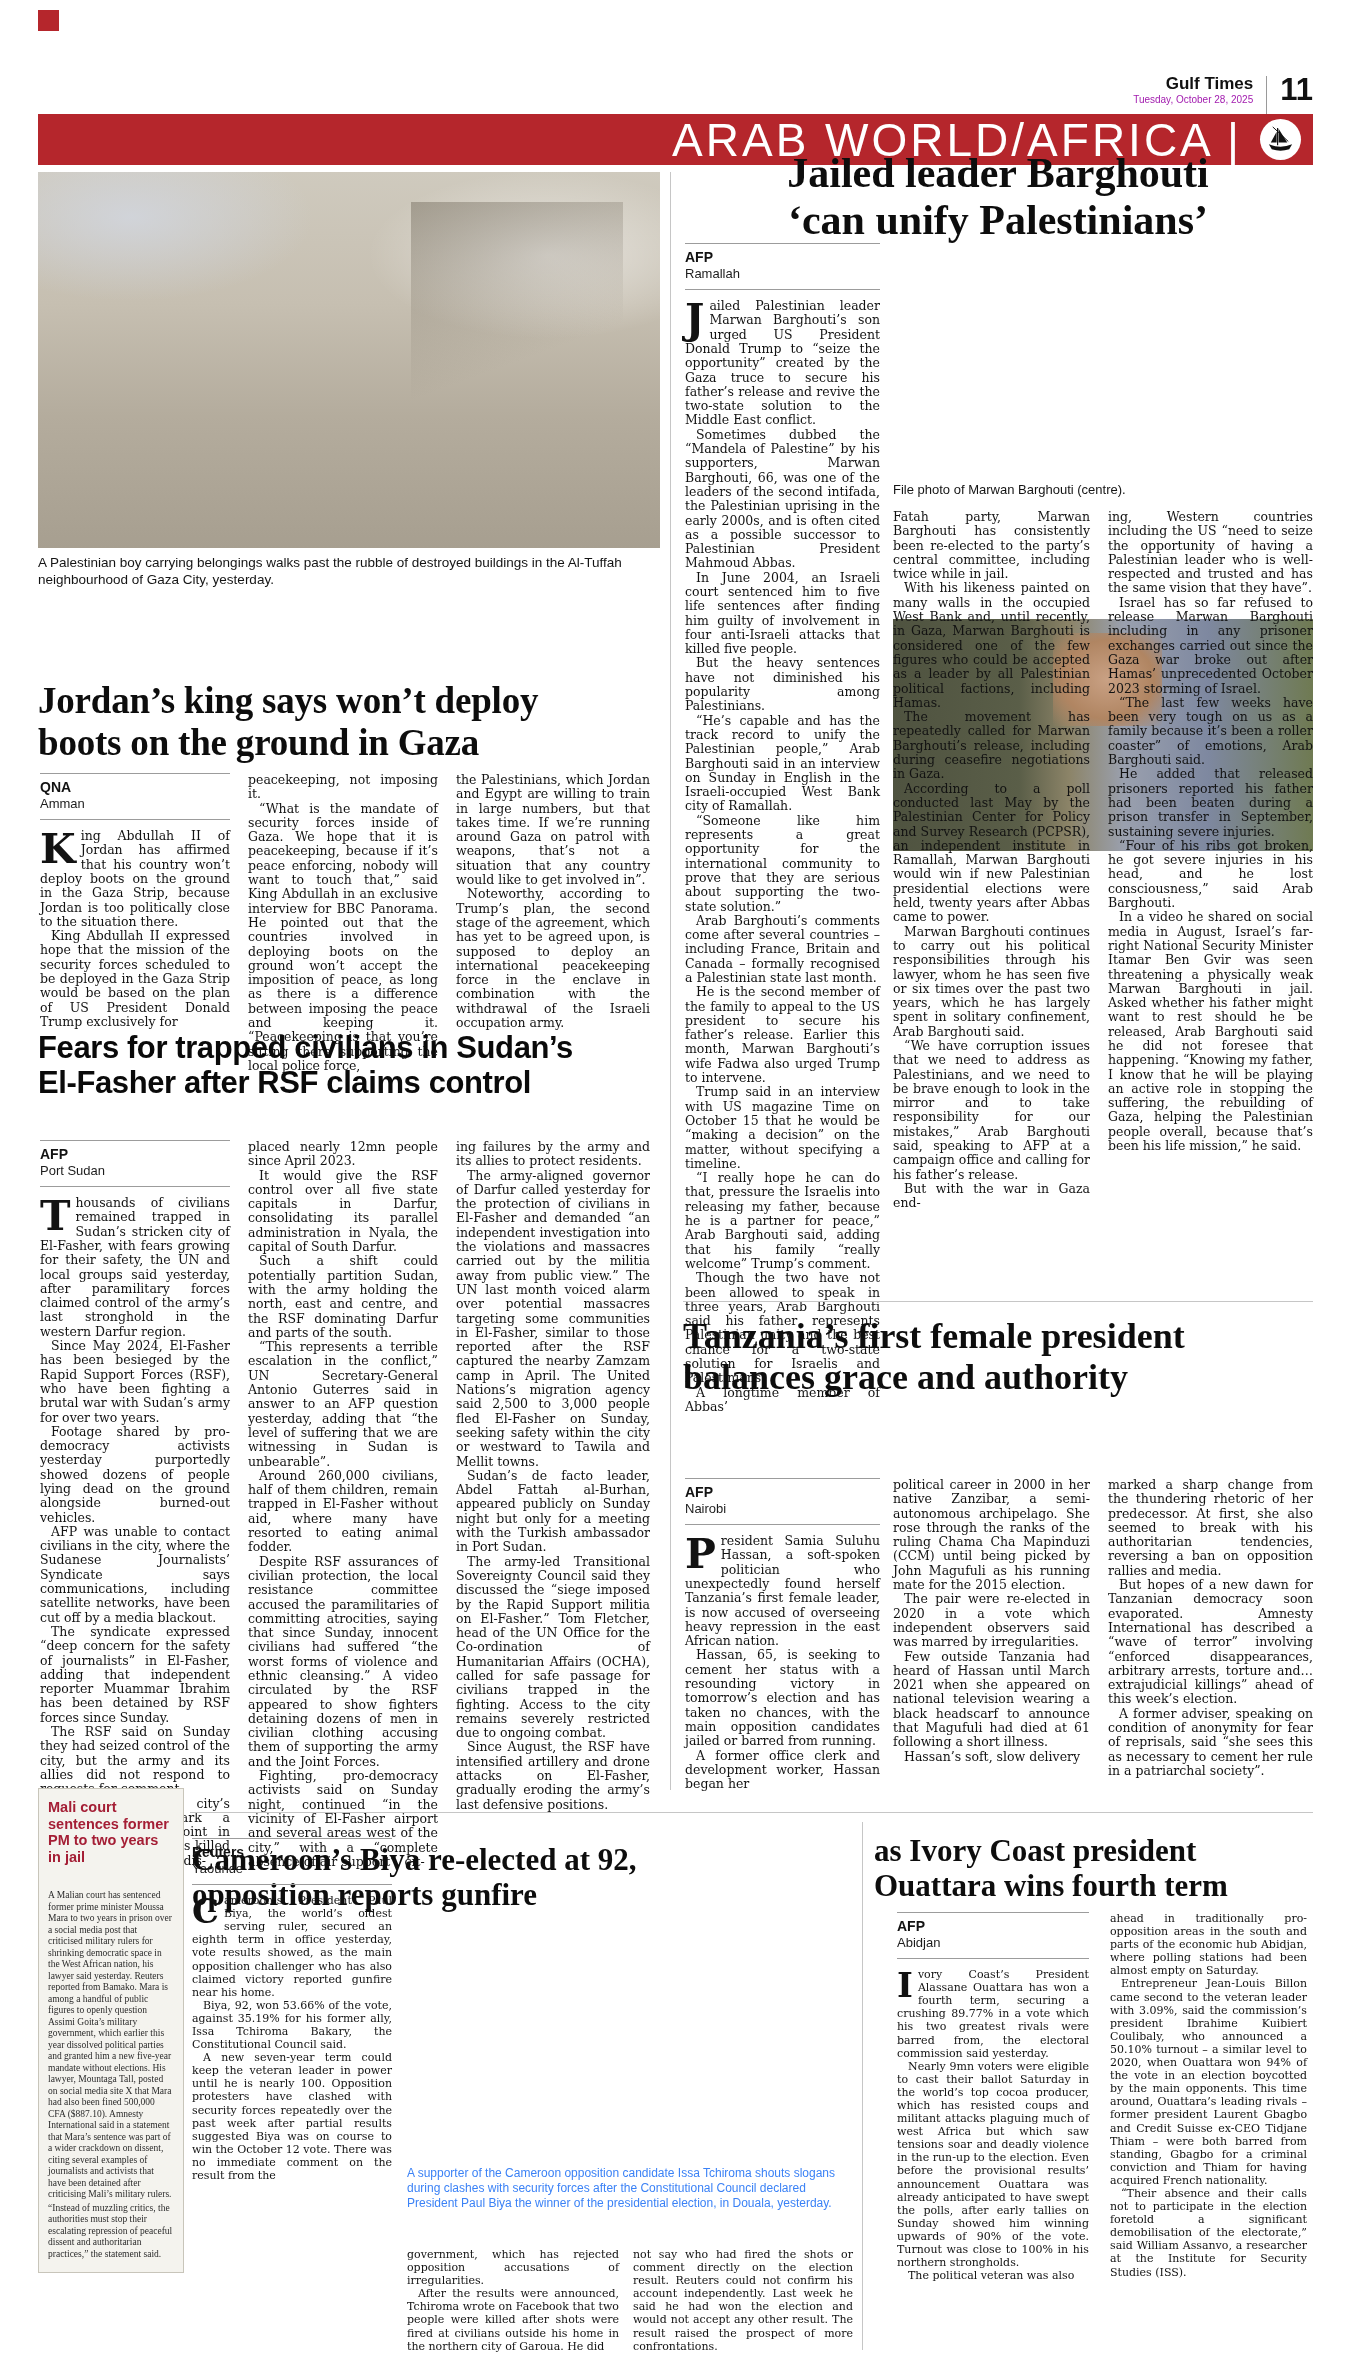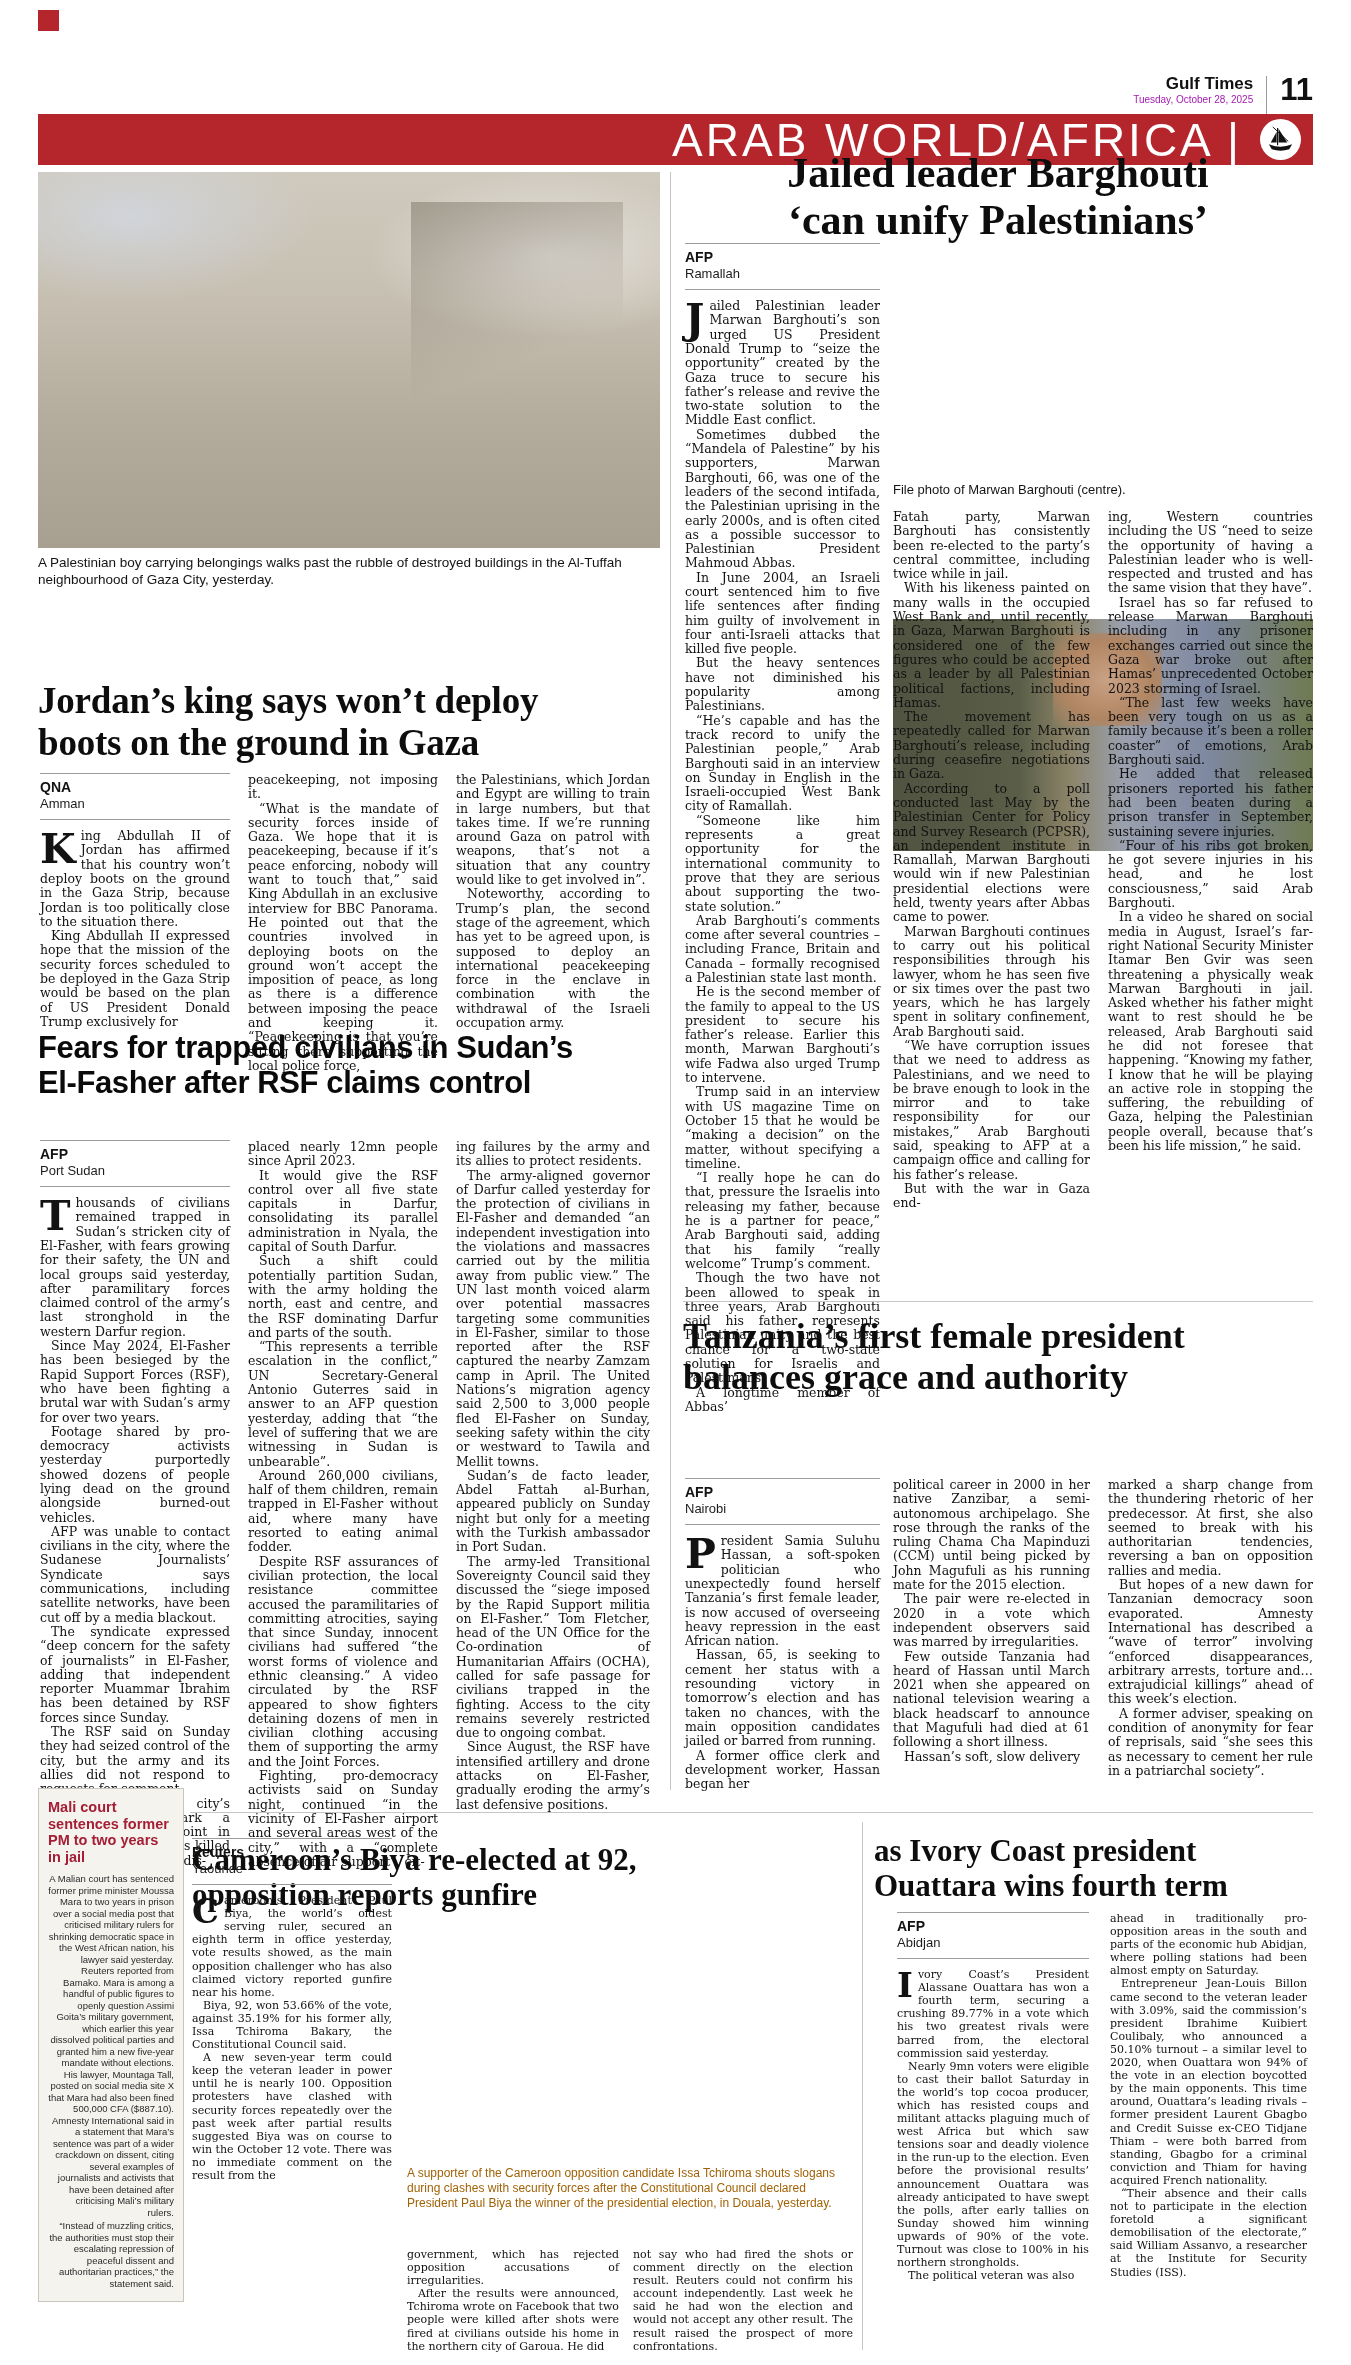--- a/index.html
+++ b/index.html
@@ -33,42 +33,42 @@
   
   .bcol{text-align:justify;font-family:"DejaVu Serif","Liberation Serif",serif;
         font-size:12.5px;line-height:14.3px;color:#121212;}
   .bcol .colps p{margin:0;}
   .bcol .colps p+p{text-indent:11px;}
   .drop{float:left;font-family:"DejaVu Serif",serif;font-weight:bold;font-size:41px;line-height:34px;padding:3px 5px 0 0;}
   .sm{font-size:11px;line-height:13.1px;}
   .sm .drop{font-size:34px;line-height:28px;}
   
   .cap{font-size:13.5px;line-height:17px;font-weight:500;color:#141414;}
-  .cap-s{font-size:12px;line-height:14.8px;font-weight:500;color:#a16207;}
+  .cap-s{font-size:12px;line-height:14.8px;font-weight:500;color:#3b82f6;}
   
   .vdiv{width:1px;background:#c6c6c6;}
   .hdiv{height:1px;background:#c6c6c6;}
   
   .photo{background:#b9b2a6;}
   .ph-gaza{background:
      radial-gradient(ellipse 300px 140px at 82% 22%, rgba(255,255,255,.55), rgba(255,255,255,0) 60%),
      radial-gradient(ellipse 260px 120px at 15% 12%, rgba(210,215,225,.8), rgba(210,215,225,0) 70%),
      linear-gradient(180deg,#cfcabe 0%,#c6bfb1 35%,#b4ac9d 65%,#a79f90 100%);}
   .ph-gaza:after{content:"";position:absolute;left:60%;top:8%;width:34%;height:55%;
      background:linear-gradient(160deg,rgba(120,112,98,.5),rgba(120,112,98,0) 70%);}
   .ph-barg{background:
      linear-gradient(90deg,#4f5340 0%,#5a5e48 30%,#8c8468 42%,#9aa0ae 55%,#7e88a0 75%,#6f7a52 100%),
      #777;}
   .ph-barg:after{content:"";position:absolute;left:38%;top:6%;width:26%;height:40%;
      background:radial-gradient(ellipse at center,#c9a184 0%,#b08562 60%,rgba(176,133,98,0) 100%);}
   .rel{position:relative;overflow:hidden;}
   
   .mali{box-sizing:border-box;background:#f4f3ee;border:1px solid #c8c5ba;padding:10px 9px;}
   .mali-title{font-size:14.5px;font-weight:bold;line-height:16.5px;color:#a41e35;}
-  .mali-body{margin-top:8px;font-size:9.5px;line-height:11.5px;color:#2a2a2a;text-align:right;}
+  .mali-body{margin-top:25px;font-size:9.5px;line-height:11.5px;color:#2a2a2a;text-align:left;font-family:Liberation Serif, serif;}
   .mali-body p{margin:0 0 2px 0;}
 </style>
 </head>
 <body>
 
 <div class="page">
 
   <div class="abs corner" style="left:38px;top:10px;"></div>
   <div class="abs mast" style="top:74px;right:38px;">
     <div class="mt">

